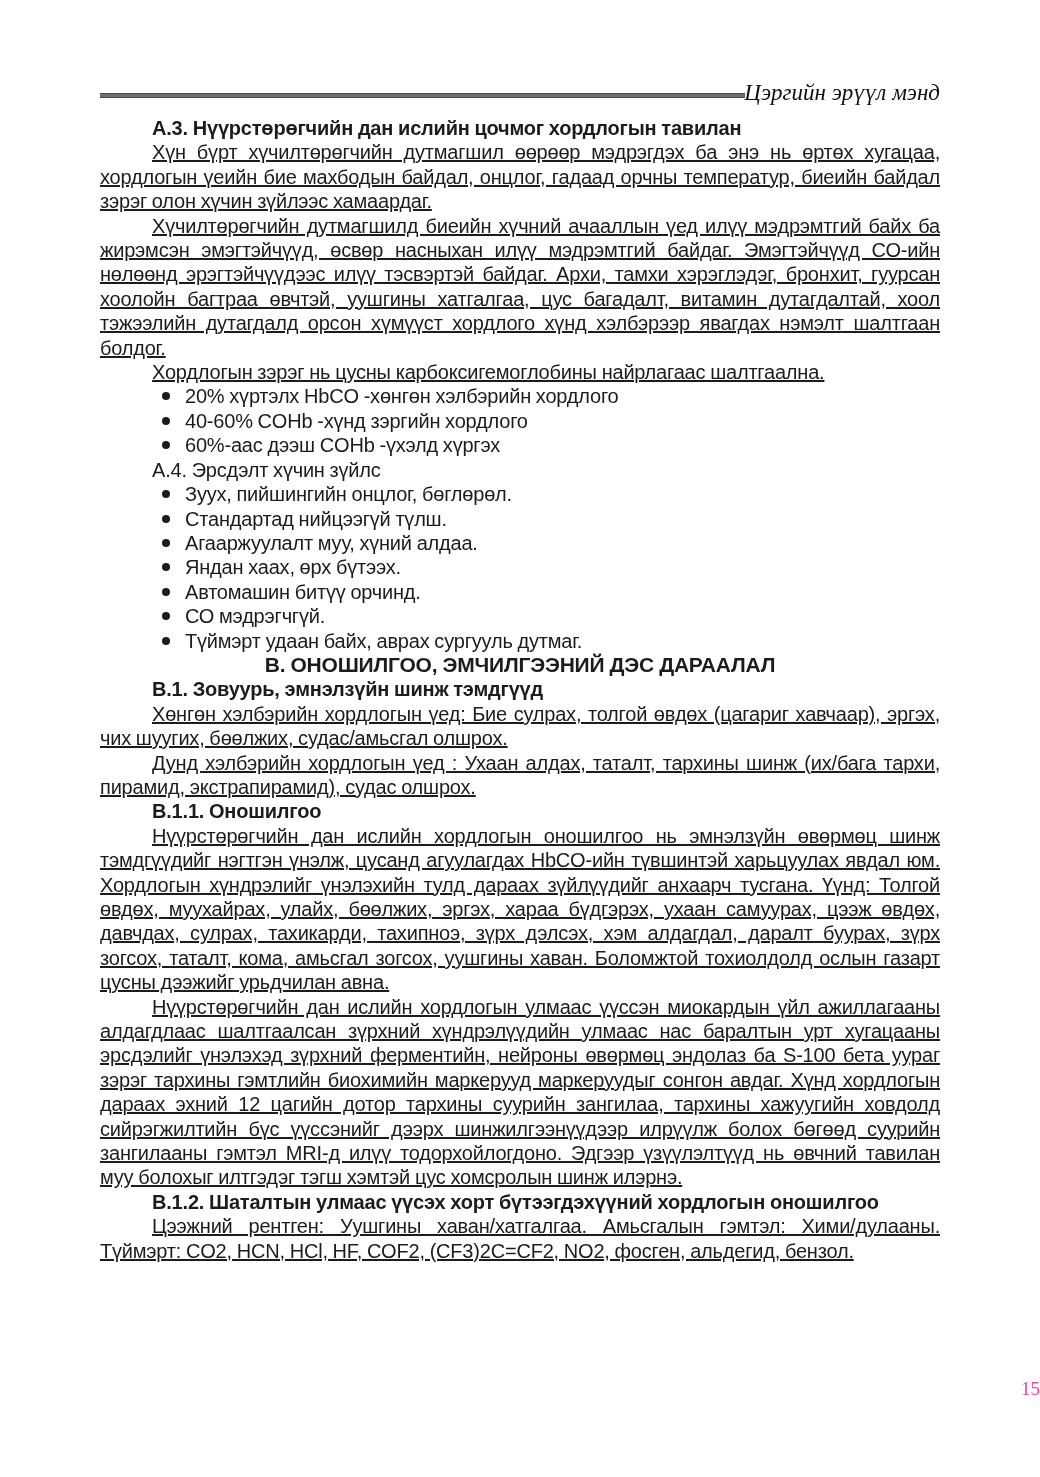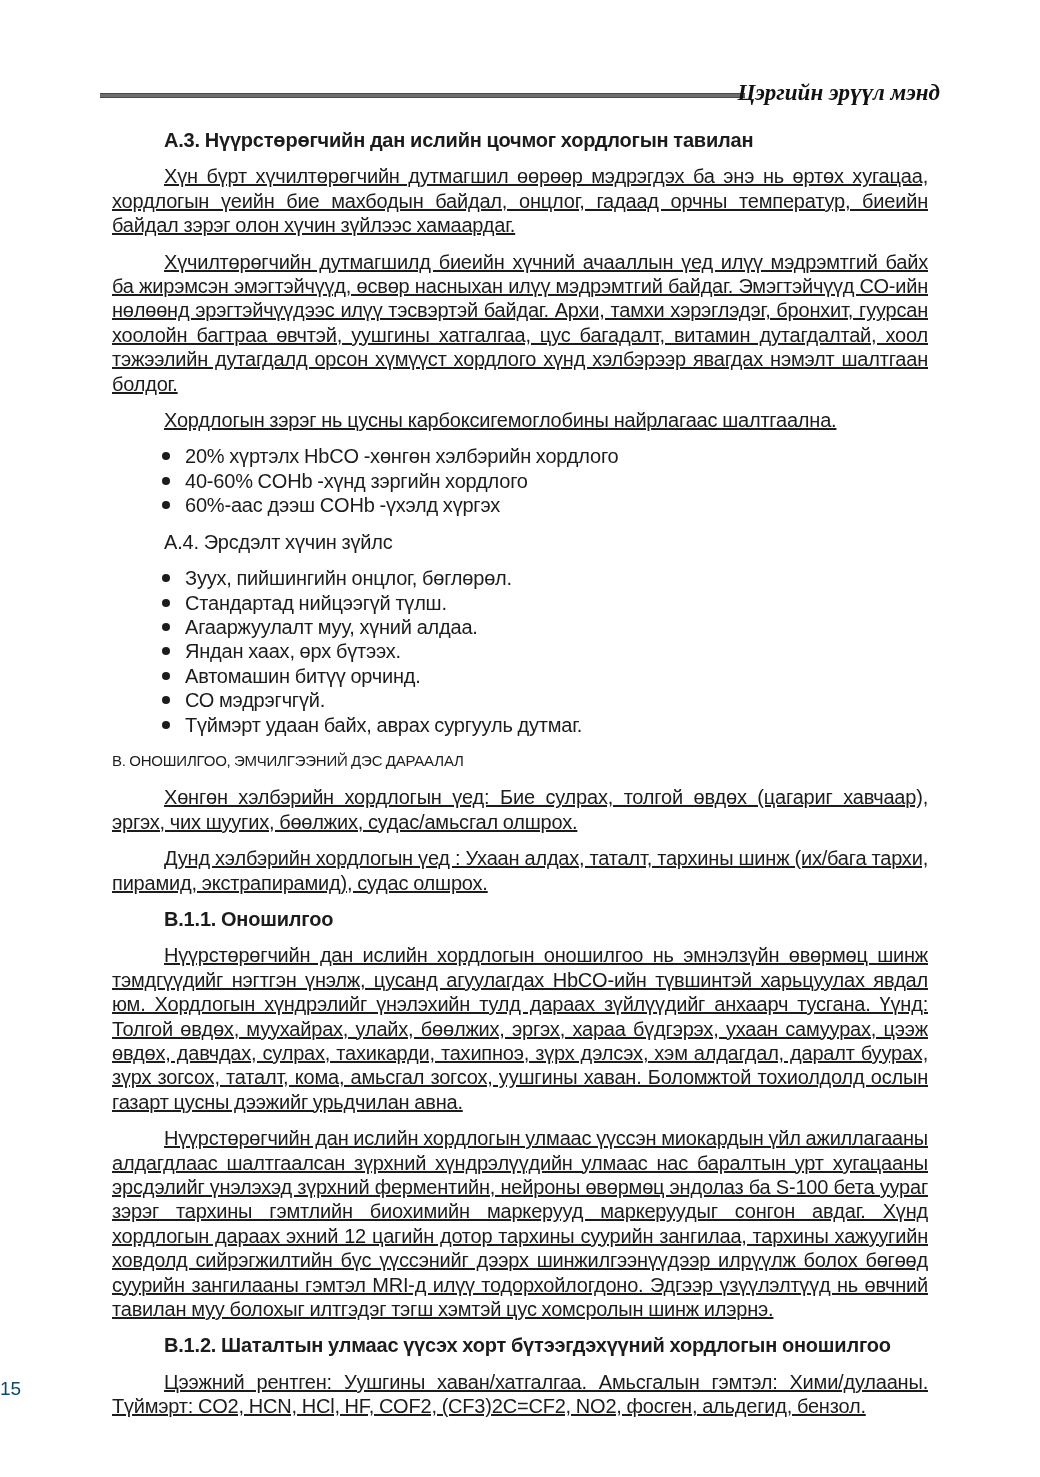--- a/index.html
+++ b/index.html
@@ -17,67 +17,68 @@
     width: 645px; height: 5px;
     background: #6e6e6e;
     border-top: 1px solid #4a4a4a;
     border-bottom: 1px solid #4a4a4a;
   }
   .running-title {
     position: absolute;
     right: 100px; top: 80px;
     font-family: "Liberation Serif", serif;
     font-style: italic;
-    font-weight: 700;
+    font-weight: 400;
     font-size: 23px;
     color: #111;
     white-space: nowrap;
   }
   .content {
     position: absolute;
     left: 100px; top: 116px;
     width: 840px;
     font-size: 20px;
     line-height: 24.4px;
     letter-spacing: -0.2px;
     word-spacing: -0.5px;
   }
-  .blk { margin: 12px; }
+  .blk { margin: 0; }
   .heading, .subheading {
     font-weight: 700;
     text-indent: 52px;
   }
   .plain-heading { text-indent: 52px; }
   .paragraph {
     text-align: justify;
     text-indent: 52px;
     text-decoration: underline;
   }
   .center-heading {
-    text-align: left;
-    font-weight: 400;
-    font-size: 15px;
+    text-align: center;
+    font-weight: 700;
+    font-size: 21px;
     text-indent: 0;
   }
   ul.bullet-list { list-style: none; padding-left: 85px; }
   ul.bullet-list li { position: relative; }
   ul.bullet-list .dot {
     position: absolute;
     left: -23px; top: 8px;
     width: 8px; height: 8px;
     border-radius: 50%;
     background: #1c1c1c;
   }
   .page-number {
     position: absolute;
     left: 0; top: 1378px;
     width: 100%;
-    text-align: left;
+    text-align: right;
     font-size: 19px;
-    color: #0c4a6e;
+    color: #ec4899;
+    font-family: Liberation Serif, serif;
   }
 </style>
 </head>
 <body>
 
 <div class="running-rule"></div>
 <div class="running-title">Цэргийн эрүүл мэнд</div>
 
 <div class="content" id="content">
     <div class="blk heading">А.3. Нүүрстөрөгчийн дан ислийн цочмог хордлогын тавилан</div>
@@ -93,20 +94,21 @@
     <ul class="bullet-list">
       <li><span class="dot"></span><span>Зуух, пийшингийн онцлог, бөглөрөл.</span></li>
       <li><span class="dot"></span><span>Стандартад нийцээгүй түлш.</span></li>
       <li><span class="dot"></span><span>Агааржуулалт муу, хүний алдаа.</span></li>
       <li><span class="dot"></span><span>Яндан хаах, өрх бүтээх.</span></li>
       <li><span class="dot"></span><span>Автомашин битүү орчинд.</span></li>
       <li><span class="dot"></span><span>СО мэдрэгчгүй.</span></li>
       <li><span class="dot"></span><span>Түймэрт удаан байх, аврах сургууль дутмаг.</span></li>
     </ul>
     <div class="blk center-heading">В. ОНОШИЛГОО, ЭМЧИЛГЭЭНИЙ ДЭС ДАРААЛАЛ</div>
+    <div class="blk subheading">В.1. Зовуурь, эмнэлзүйн шинж тэмдгүүд</div>
     <div class="blk paragraph">Хөнгөн хэлбэрийн хордлогын үед: Бие сулрах, толгой өвдөх (цагариг хавчаар), эргэх, чих шуугих, бөөлжих, судас/амьсгал олшрох.</div>
     <div class="blk paragraph">Дунд хэлбэрийн хордлогын үед : Ухаан алдах, таталт, тархины шинж (их/бага тархи, пирамид, экстрапирамид), судас олшрох.</div>
     <div class="blk subheading">В.1.1. Оношилгоо</div>
     <div class="blk paragraph">Нүүрстөрөгчийн дан ислийн хордлогын оношилгоо нь эмнэлзүйн өвөрмөц шинж тэмдгүүдийг нэгтгэн үнэлж, цусанд агуулагдах HbCO-ийн түвшинтэй харьцуулах явдал юм. Хордлогын хүндрэлийг үнэлэхийн тулд дараах зүйлүүдийг анхаарч тусгана. Үүнд: Толгой өвдөх, муухайрах, улайх, бөөлжих, эргэх, хараа бүдгэрэх, ухаан самуурах, цээж өвдөх, давчдах, сулрах, тахикарди, тахипноэ, зүрх дэлсэх, хэм алдагдал, даралт буурах, зүрх зогсох, таталт, кома, амьсгал зогсох, уушгины хаван. Боломжтой тохиолдолд ослын газарт цусны дээжийг урьдчилан авна.</div>
     <div class="blk paragraph">Нүүрстөрөгчийн дан ислийн хордлогын улмаас үүссэн миокардын үйл ажиллагааны алдагдлаас шалтгаалсан зүрхний хүндрэлүүдийн улмаас нас баралтын урт хугацааны эрсдэлийг үнэлэхэд зүрхний ферментийн, нейроны өвөрмөц эндолаз ба S-100 бета уураг зэрэг тархины гэмтлийн биохимийн маркерууд маркеруудыг сонгон авдаг. Хүнд хордлогын дараах эхний 12 цагийн дотор тархины суурийн зангилаа, тархины хажуугийн ховдолд сийрэгжилтийн бүс үүссэнийг дээрх шинжилгээнүүдээр илрүүлж болох бөгөөд суурийн зангилааны гэмтэл MRI-д илүү тодорхойлогдоно. Эдгээр үзүүлэлтүүд нь өвчний тавилан муу болохыг илтгэдэг тэгш хэмтэй цус хомсролын шинж илэрнэ.</div>
     <div class="blk subheading">В.1.2. Шаталтын улмаас үүсэх хорт бүтээгдэхүүний хордлогын оношилгоо</div>
     <div class="blk paragraph">Цээжний рентген: Уушгины хаван/хатгалгаа. Амьсгалын гэмтэл: Хими/дулааны. Түймэрт: CO2, HCN, HCl, HF, COF2, (CF3)2C=CF2, NO2, фосген, альдегид, бензол.</div>
   </div>
 
 <div class="page-number">15</div>

